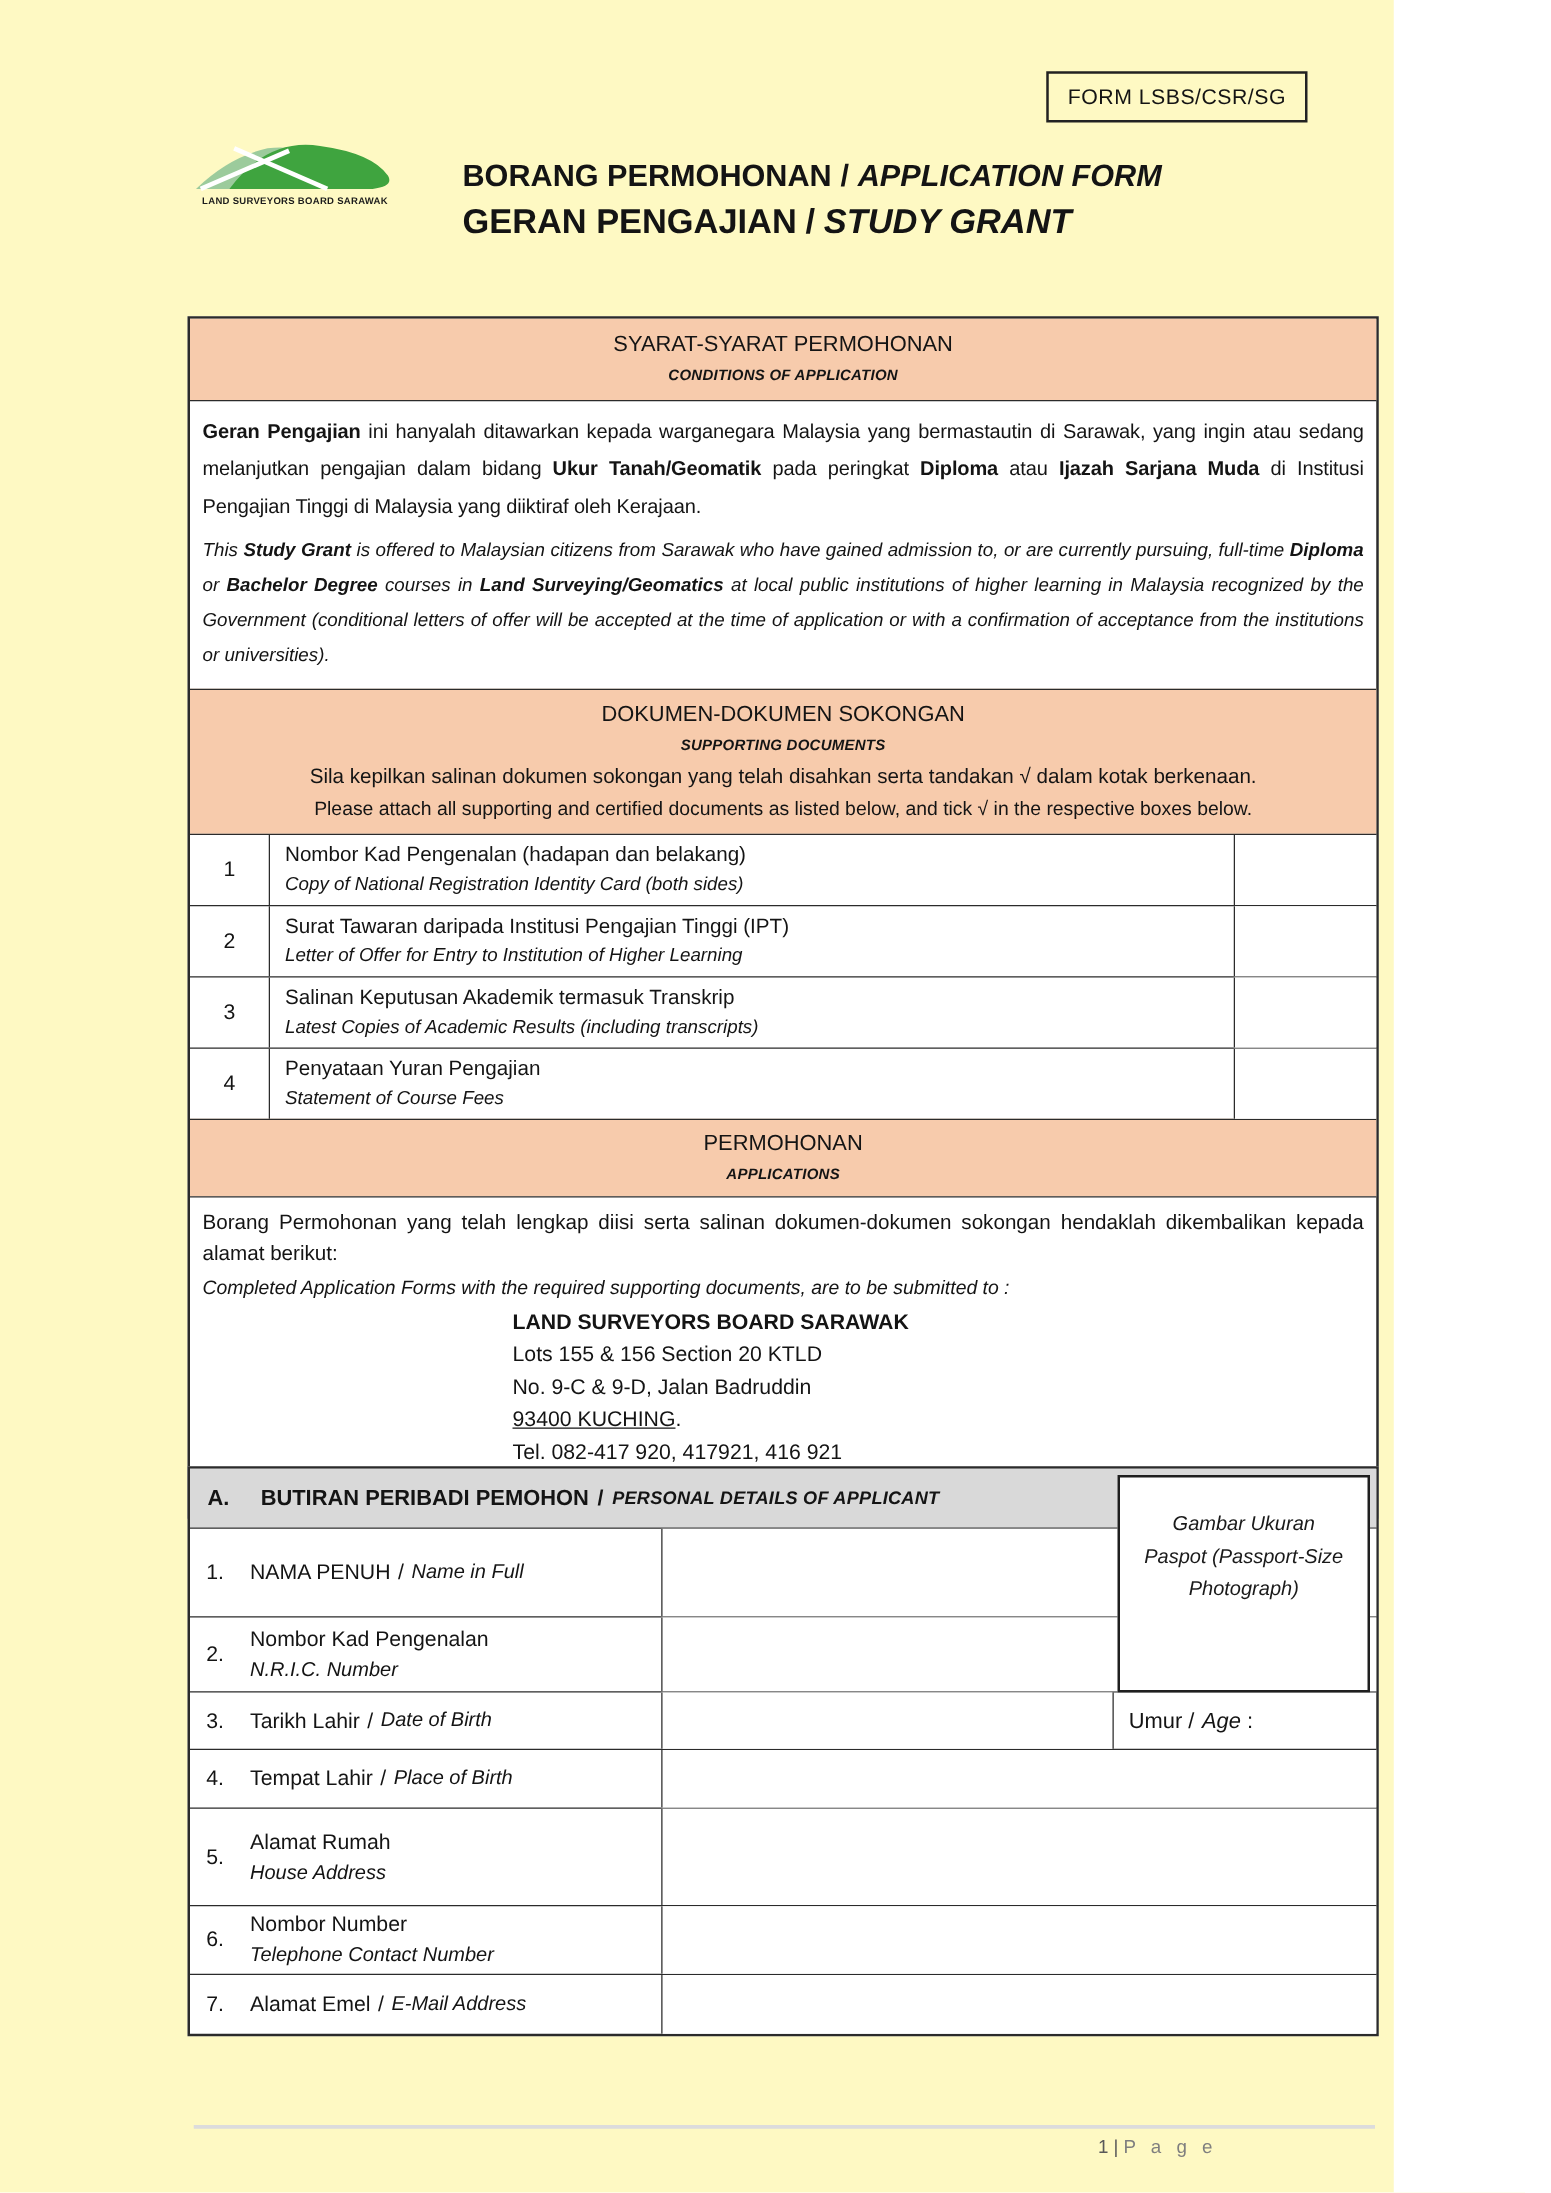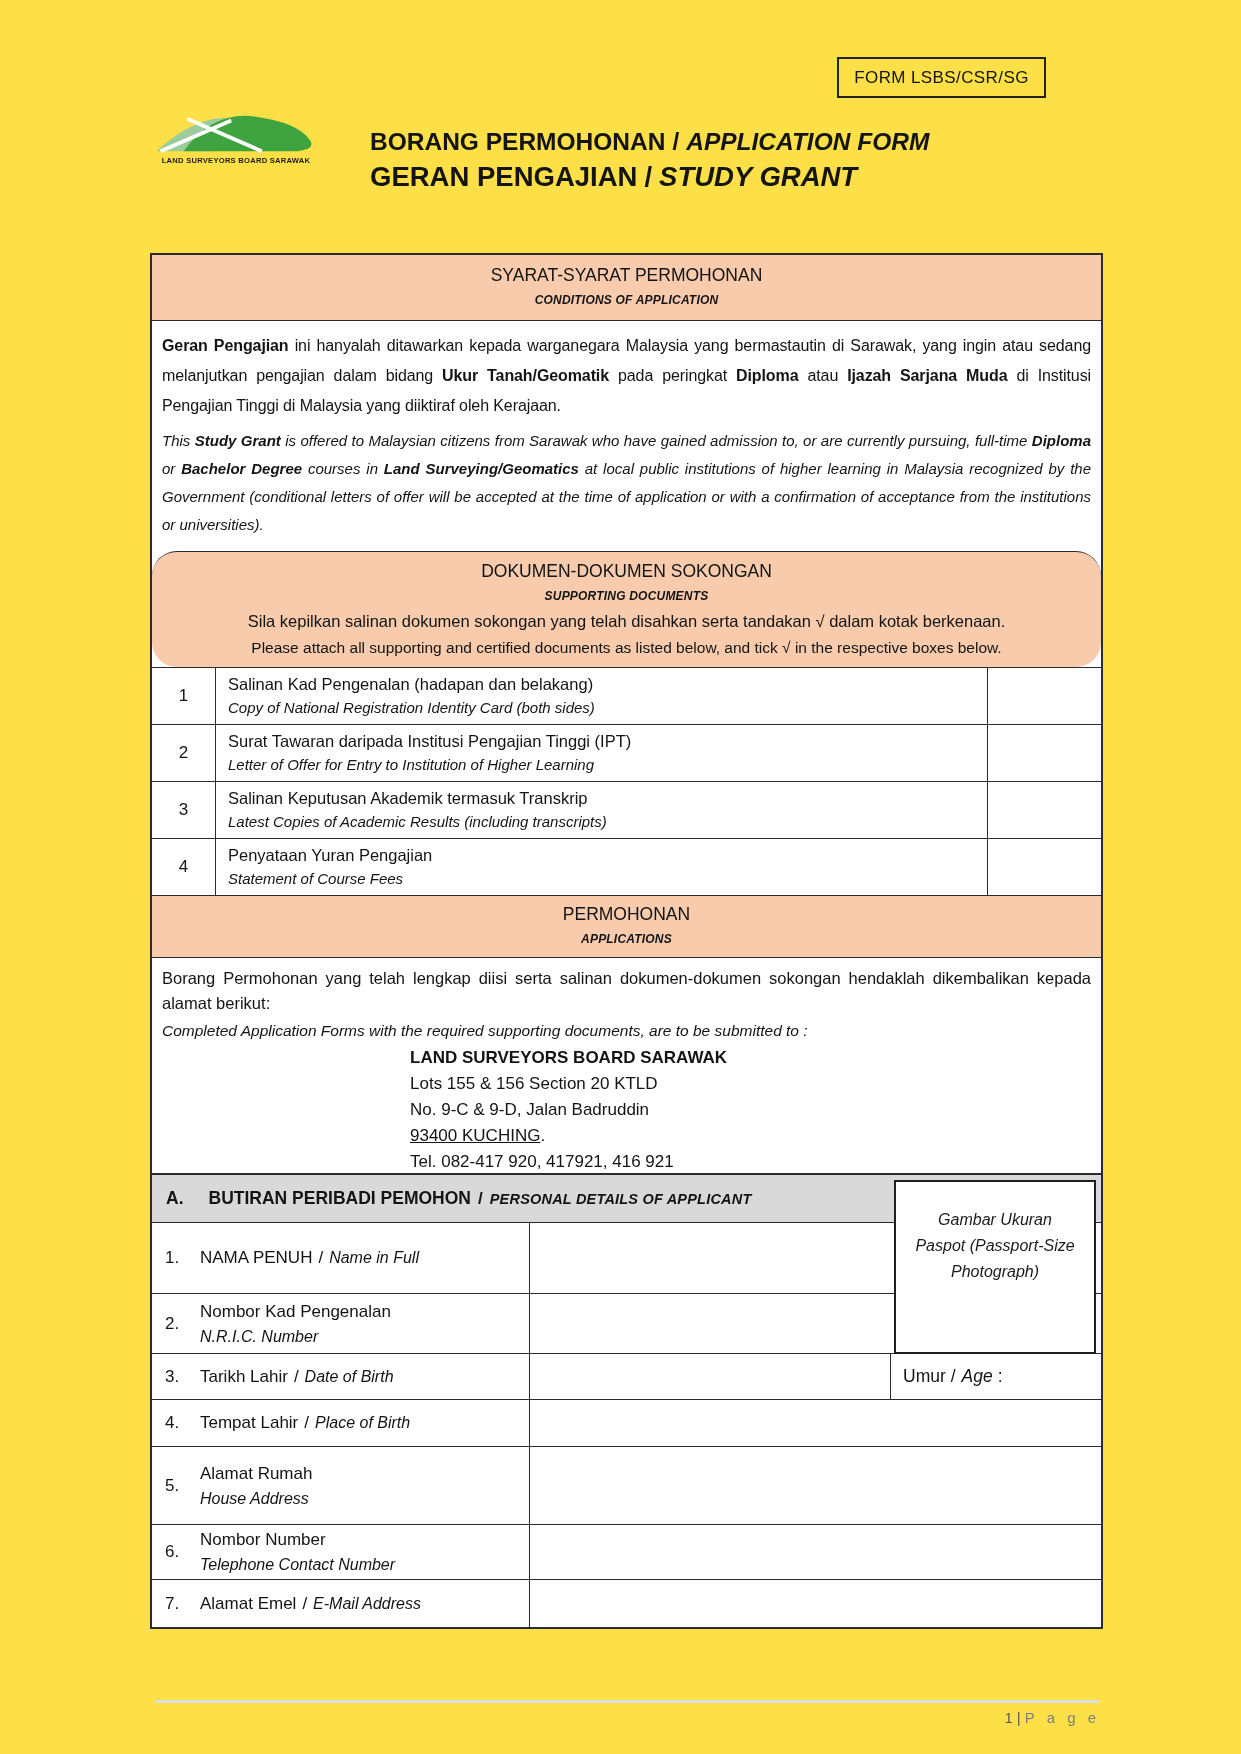--- a/index.html
+++ b/index.html
@@ -1,18 +1,18 @@
 <!DOCTYPE html>
 <html><head>
 <meta charset="utf-8">
 <style>
   * { margin:0; padding:0; box-sizing:border-box; }
   html,body { background:#ffffff; }
   .page {
-    position:relative; width:1241px; height:1754px; background:#fde047;
+    position:relative; width:1115px; height:1754px; background:#fef9c3;
     font-family:"Liberation Sans", sans-serif; color:#141414; overflow:hidden;
   }
 
   
   .form-code {
     position:absolute; left:837px; top:57px; width:209px; height:41px;
     border:2px solid #222; display:flex; align-items:center; justify-content:center;
     font-size:17px; letter-spacing:0.4px;
   }
 
@@ -35,21 +35,21 @@
   .hdr-my { font-weight:normal; font-size:17.5px; line-height:27px; }
   .hdr-en { font-weight:bold; font-style:italic; font-size:12px; line-height:23px; letter-spacing:0.2px; }
   .note-my { font-size:16.5px; line-height:27px; }
   .note-en { font-size:15.5px; line-height:25px; }
 
   .cond-body { border-top:1.5px solid #2b2b2b; padding:2px 10px; }
   .p-my { margin:8px 0 4px; font-size:16px; line-height:30px; text-align:justify; letter-spacing:-0.1px; }
   .p-en { margin:6px 0 10px; font-size:15px; line-height:28px; font-style:italic; text-align:justify; }
   .b { font-weight:bold; }
 
-  .docs-hdr { border-top:1.5px solid #2b2b2b; padding:6px 10px 7px;border-radius:25px; }
+  .docs-hdr { border-top:1.5px solid #2b2b2b; padding:6px 10px 7px; }
 
   .doc-row { display:flex; border-top:1.5px solid #2b2b2b; min-height:56px; }
   .doc-num { width:64px; flex:none; border-right:1.5px solid #2b2b2b; display:flex; align-items:center; justify-content:center; font-size:17px; }
   .doc-desc { flex:1; padding:4px 12px 5px; }
   .d-my { font-size:16.5px; line-height:25px; }
   .d-en { font-size:15px; line-height:22px; font-style:italic; }
   .doc-check { width:114px; flex:none; border-left:1.5px solid #2b2b2b; background:#fff; }
 
   .app-body { border-top:1.5px solid #2b2b2b; padding:4px 10px 12px; }
   .p-my2 { margin:4px 0 0; font-size:16.5px; line-height:25px; text-align:justify; }
@@ -134,21 +134,21 @@
     <div class="peach docs-hdr">
       <div class="hdr-my">DOKUMEN-DOKUMEN SOKONGAN</div>
       <div class="hdr-en">SUPPORTING DOCUMENTS</div>
       <div class="note-my">Sila kepilkan salinan dokumen sokongan yang telah disahkan serta tandakan √ dalam kotak berkenaan.</div>
       <div class="note-en">Please attach all supporting and certified documents as listed below, and tick √ in the respective boxes below.</div>
     </div>
 
     <div class="doc-row">
       <div class="doc-num">1</div>
       <div class="doc-desc">
-        <div class="d-my">Salinan Kad Pengenalan (hadapan dan belakang)</div>
+        <div class="d-my">Nombor Kad Pengenalan (hadapan dan belakang)</div>
         <div class="d-en">Copy of National Registration Identity Card (both sides)</div>
       </div>
       <div class="doc-check"></div>
     </div>
 
     <div class="doc-row">
       <div class="doc-num">2</div>
       <div class="doc-desc">
         <div class="d-my">Surat Tawaran daripada Institusi Pengajian Tinggi (IPT)</div>
         <div class="d-en">Letter of Offer for Entry to Institution of Higher Learning</div>

